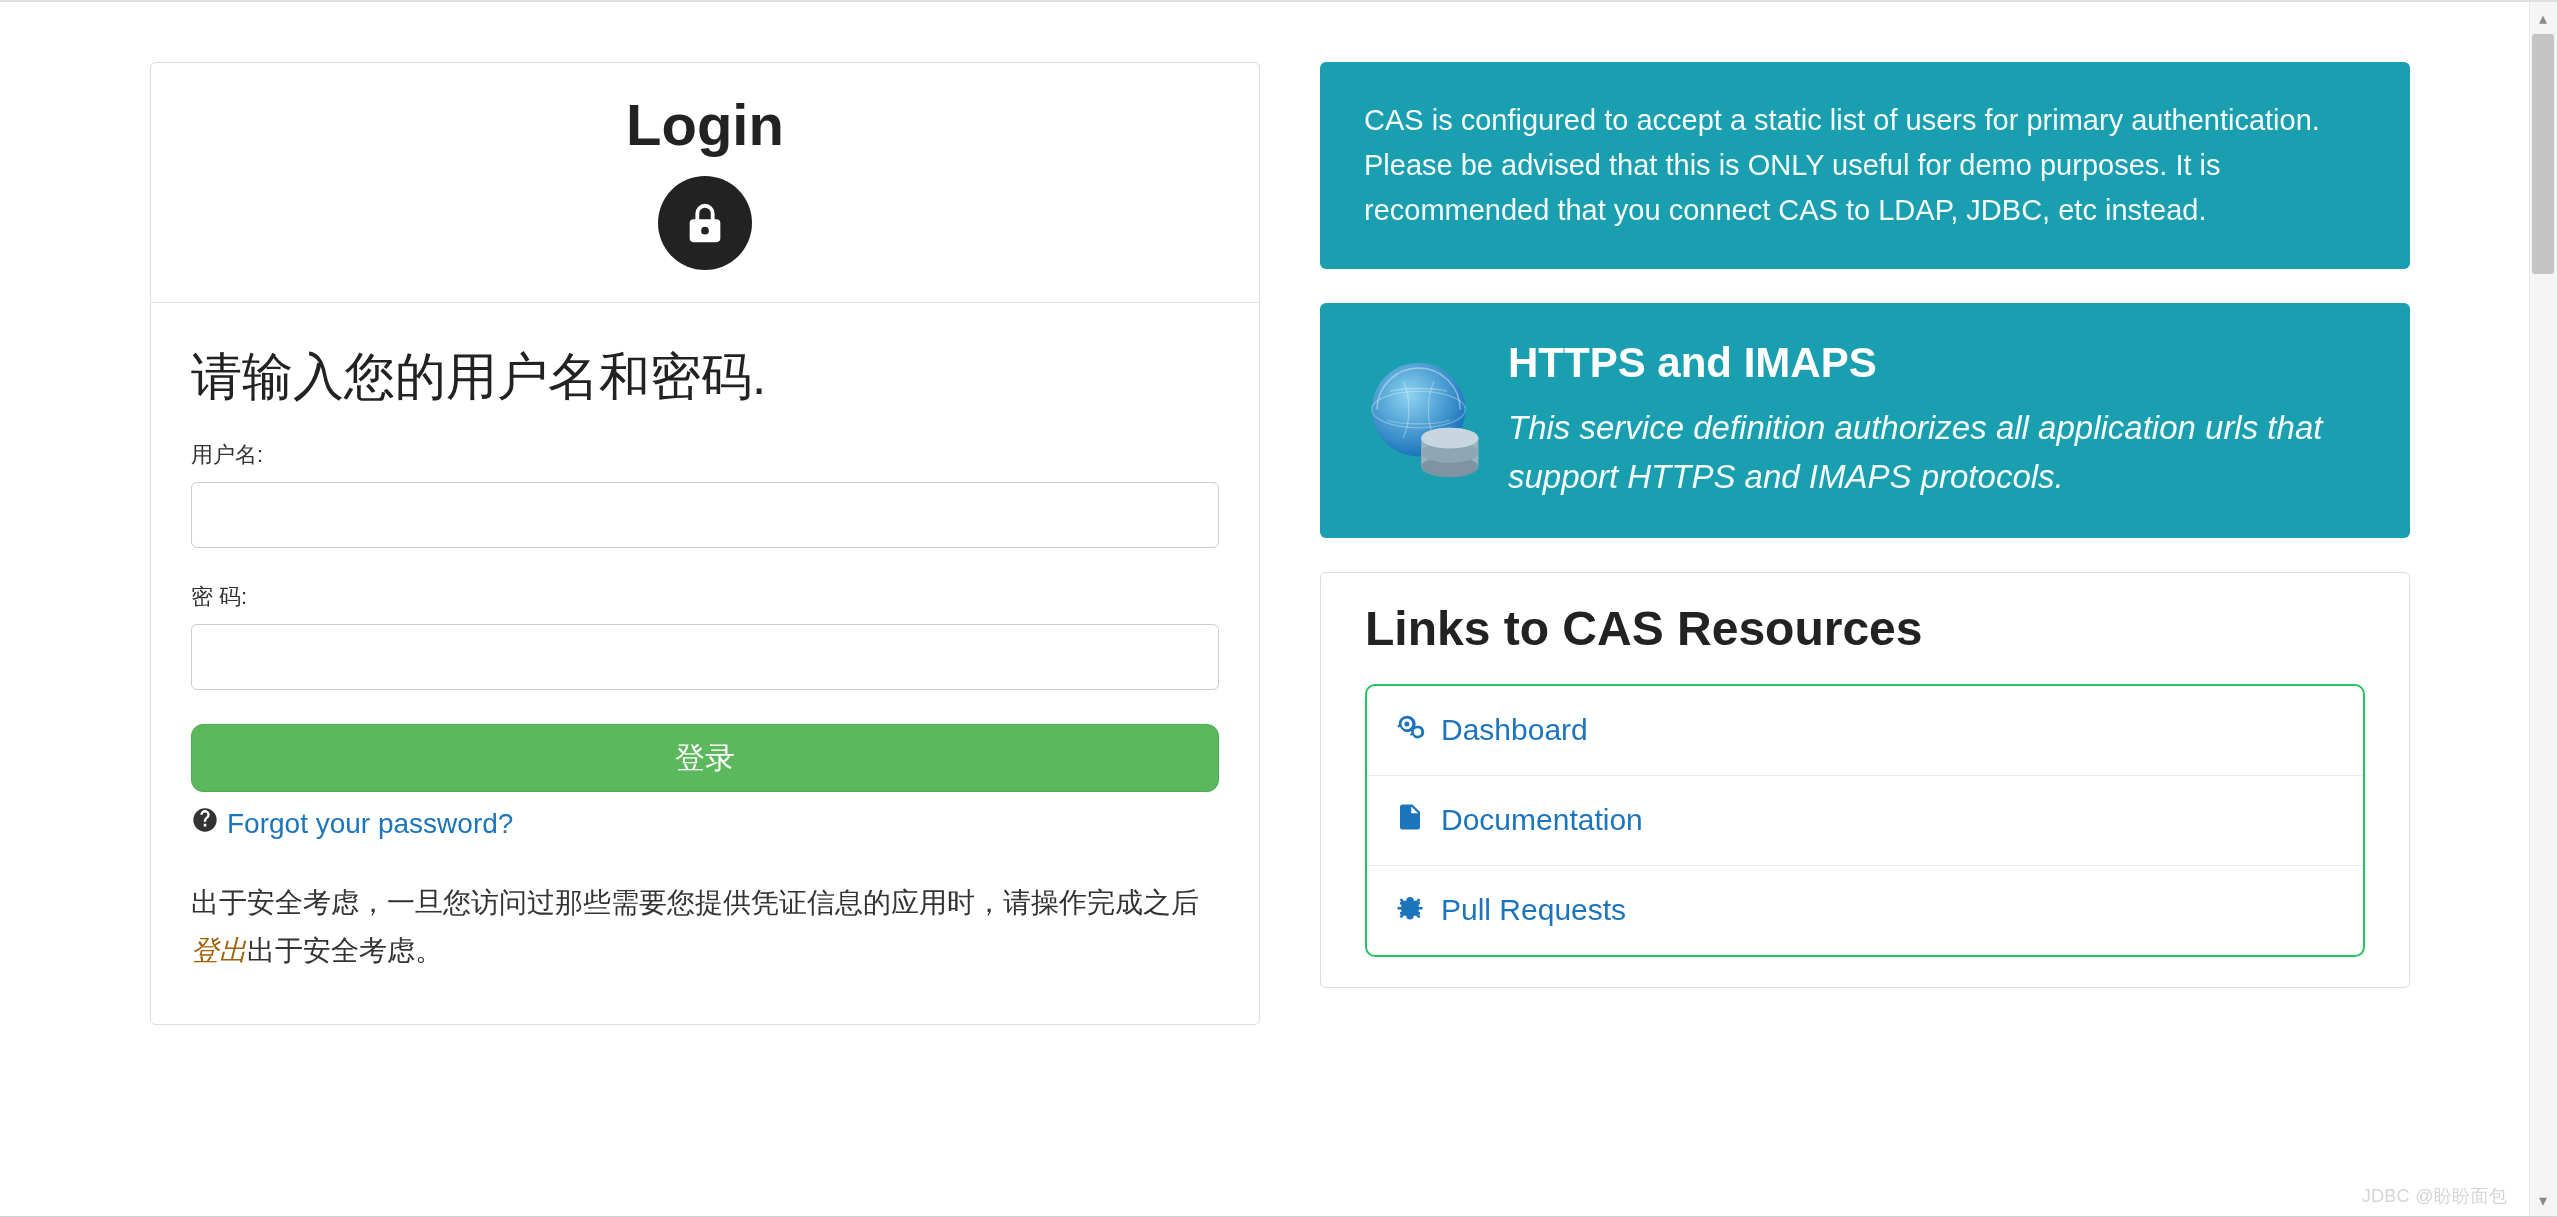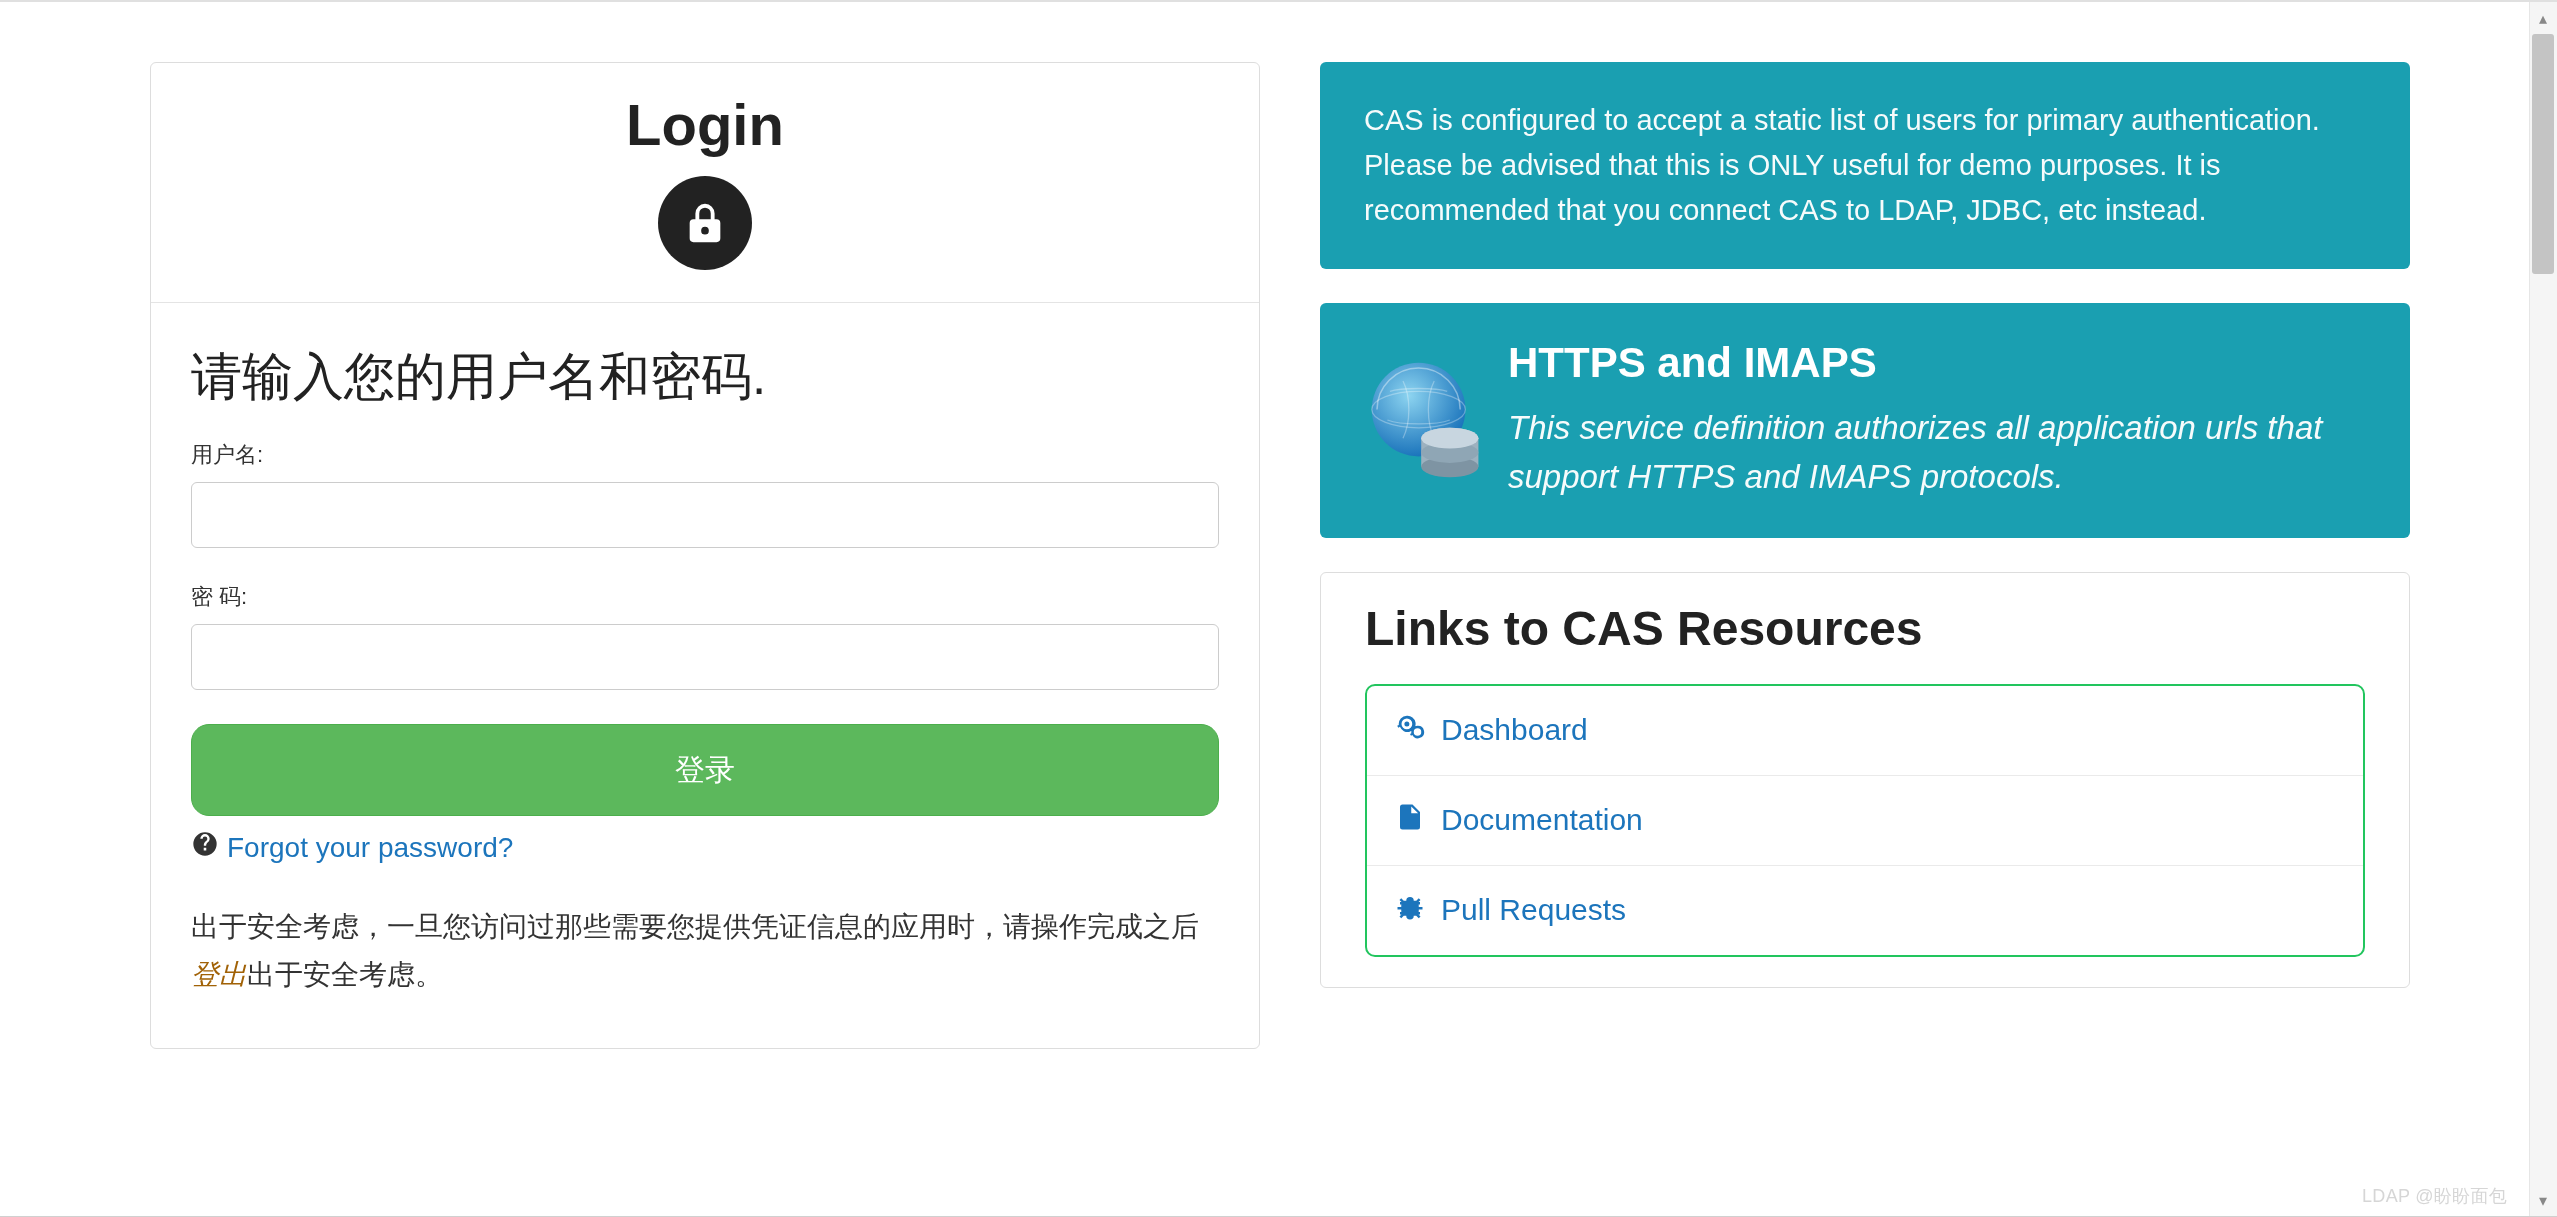--- a/index.html
+++ b/index.html
@@ -69,24 +69,24 @@
       height: 66px;
       border: 1px solid #ccc;
       border-radius: 6px;
       font-size: 26px;
       padding: 0 16px;
       margin-bottom: 34px;
       background: #fff;
     }
     .btn-submit {
       width: 100%;
-      height: 92px;
+      height: 68px;
       background: #5cb85c;
       border: 1px solid #4cae4c;
-      border-radius: 18px;
+      border-radius: 12px;
       color: #fff;
       font-size: 30px;
       cursor: pointer;
       margin-bottom: 14px;
     }
     .forgot-row {
       display: flex;
       align-items: center;
       gap: 8px;
       font-size: 28px;
@@ -296,14 +296,14 @@
       </div>
     </div>
   </div>
 
   <div class="scrollbar">
     <div class="scroll-arrow up">▴</div>
     <div class="scroll-thumb"></div>
     <div class="scroll-arrow down">▾</div>
   </div>
 
-  <div class="watermark">LDAP @盼盼面包</div>
+  <div class="watermark">JDBC @盼盼面包</div>
 </div>
 
 </body></html>

